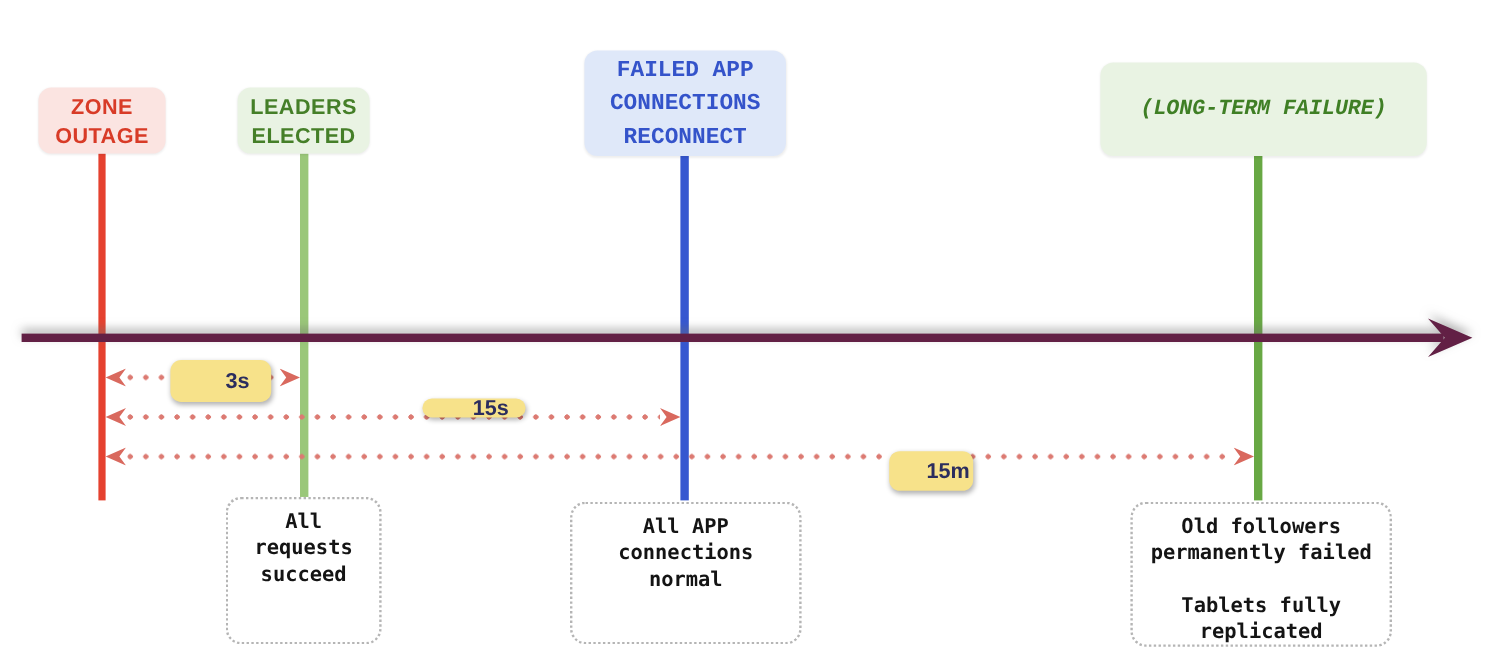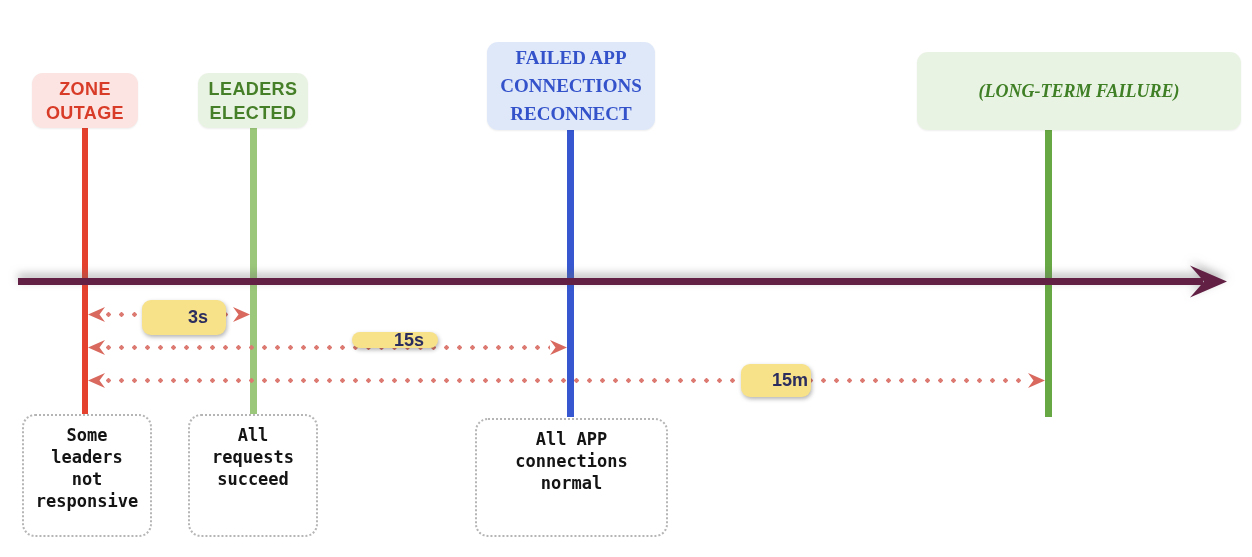--- a/index.html
+++ b/index.html
@@ -4,26 +4,26 @@
 <style>
   html,body{margin:0;padding:0;background:#ffffff;}
   .canvas{position:relative;width:1252px;height:557px;background:#ffffff;overflow:hidden;
           font-family:"Liberation Sans",sans-serif;}
 
   
   .toplabel{position:absolute;border-radius:11px;display:flex;flex-direction:column;
             align-items:center;justify-content:center;text-align:center;font-weight:700;
             white-space:pre-line;z-index:3;box-shadow:0 1px 2px rgba(0,0,0,0.07);}
   .toplabel.sans{font:700 18px/24px "Liberation Sans",sans-serif;letter-spacing:.4px;text-align:center;}
-  .toplabel.mono{font-family:Liberation Serif, serif;font-weight:700;}
+  .toplabel.mono{font-family:Liberation Mono, monospace;font-weight:700;}
   .lbl-zone    {left:32px; top:73px; width:106px;height:55px;background:var(--zoneBg);    color:var(--zoneText);}
   .lbl-leaders {left:198px;top:73px; width:110px;height:55px;background:var(--leadersBg); color:var(--leadersText);}
   .lbl-failed  {left:487px;top:42px; width:168px;height:88px;background:var(--reconnectBg);color:var(--reconnectText);
                 font-size:19px;line-height:28px;}
-  .lbl-longterm{left:917px;top:52px; width:324px;height:78px;background:var(--longtermBg);color:var(--longtermText);
+  .lbl-longterm{left:917px;top:52px; width:272px;height:78px;background:var(--longtermBg);color:var(--longtermText);
                 font-size:18px;line-height:26px;}
   .italic-line{font-style:italic;}
 
   
   .stem{position:absolute;z-index:1;}
   .stem-zone    {left:82px;  top:128px;width:6px;height:289px;background:var(--zoneStem);}
   .stem-leaders {left:250px; top:128px;width:7px;height:289px;background:var(--leadersStem);}
   .stem-failed  {left:567px; top:130px;width:7px;height:287px;background:var(--reconnectStem);}
   .stem-longterm{left:1045px;top:130px;width:7px;height:287px;background:var(--longtermStem);}
 
@@ -43,21 +43,21 @@
   .h15sl{left:88px; top:340px;} .h15sr{left:550px;top:340px;}
   .h15ml{left:88px; top:373px;} .h15mr{left:1028px;top:373px;}
 
   
   .badge{position:absolute;background:var(--badgeBg);color:var(--badgeText);border-radius:9px;
          display:flex;align-items:center;justify-content:center;
          font:700 18px "Liberation Sans",sans-serif;z-index:4;
          box-shadow:1px 2px 4px rgba(0,0,0,0.3);padding-left:28px;}
   .badge-3s {left:142px;top:300px;width:56px;height:35px;}
   .badge-15s{left:352px;top:332px;width:58px;height:16px;}
-  .badge-15m{left:741px;top:364px;width:42px;height:33px;}
+  .badge-15m{left:741px;top:376px;width:42px;height:33px;}
 
   
   .note{position:absolute;background:#ffffff;border:2px dotted var(--noteBorder);border-radius:13px;
         color:var(--noteText);font:700 17px/22px "DejaVu Sans Mono",monospace;text-align:center;
         white-space:pre-line;padding-top:8px;box-sizing:border-box;z-index:2;}
   .note-zone    {left:22px;  top:414px;width:130px;height:123px;}
   .note-leaders {left:188px; top:414px;width:130px;height:123px;}
   .note-failed  {left:475px; top:418px;width:193px;height:119px;}
   .note-longterm{left:942px; top:418px;width:218px;height:121px;}
 </style>
@@ -107,24 +107,25 @@
 
   <svg class="ahead h15ml" viewBox="0 0 17 15">
     <path d="M0,7.5 L17,0 L11.5,7.5 L17,15 Z" style="fill:var(--intervalHead)"></path>
     </svg>
   <div class="dots dots-15m"></div>
   <svg class="ahead h15mr" viewBox="0 0 17 15">
     <path d="M17,7.5 L0,0 L5.5,7.5 L0,15 Z" style="fill:var(--intervalHead)"></path>
     </svg>
   <div class="badge badge-15m">15m</div>
 
-  <div class="note note-zone">Some
-leaders
-not
-responsive</div>
   <div class="note note-failed">All APP
 connections
 normal</div>
   <div class="note note-leaders">All
 requests
 succeed</div>
+  <div class="note note-longterm">Old followers
+permanently failed
+
+Tablets fully
+replicated</div>
 
 </div>
 
 </body></html>

